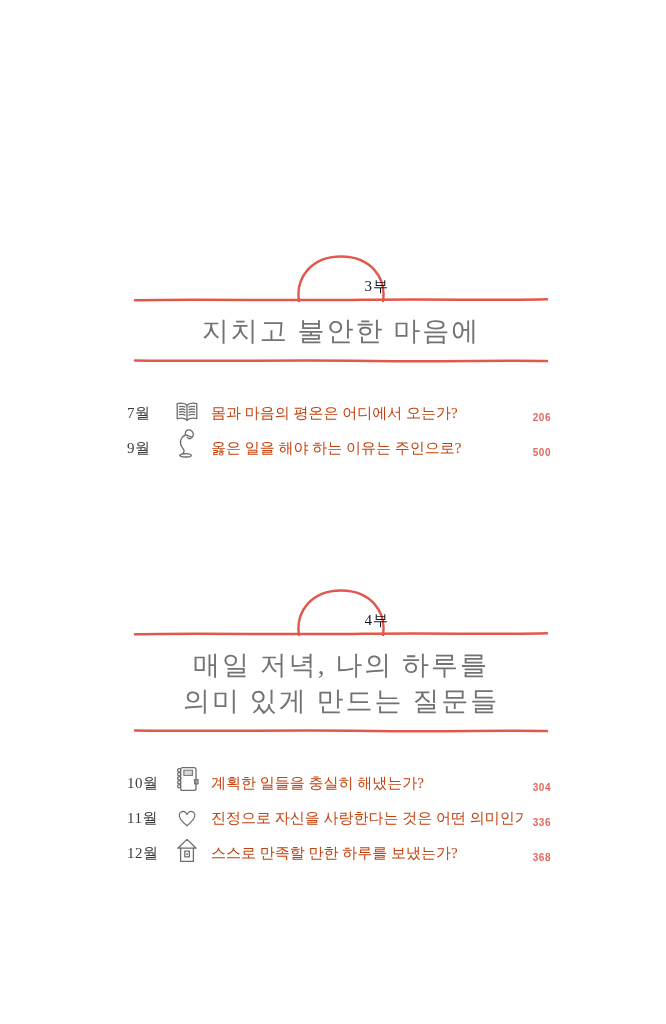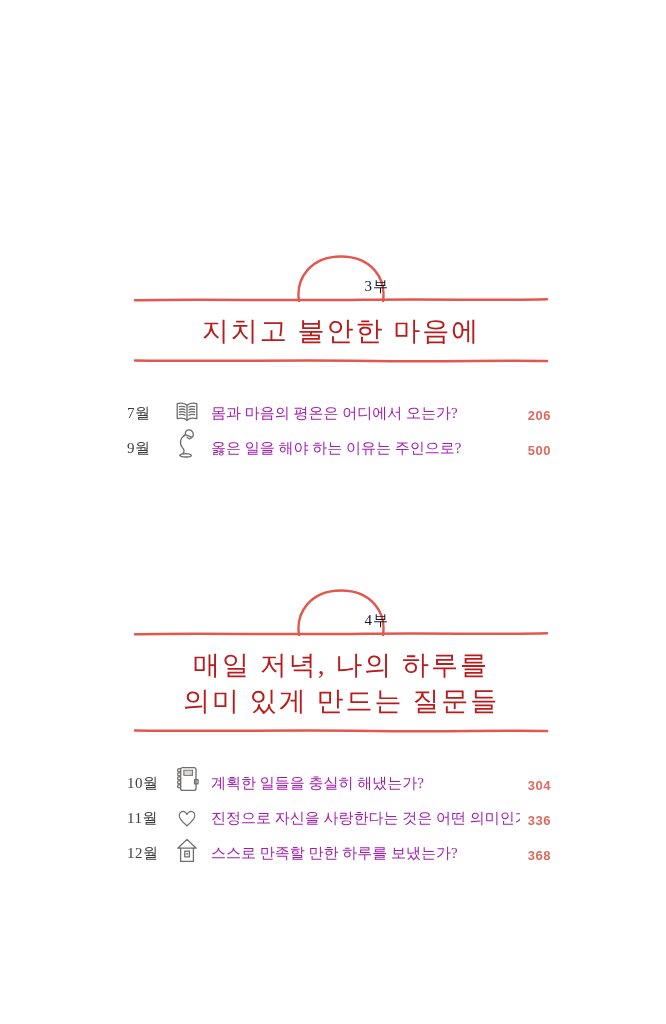--- a/index.html
+++ b/index.html
@@ -27,21 +27,21 @@
     text-align: right; font-size: 15px; color: #0f172a; letter-spacing: 1px;
   }
 
   .rule { display: block; margin: 0 auto; }
   .rule-top { margin-top: -4px; }
 
   .part-title {
     margin: 0; padding: 10px 0 8px 0;
     text-align: center; font-weight: normal;
     font-size: 27px; line-height: 36px; letter-spacing: 2px;
-    color: #b91c1c;
+    color: #737373;
   }
 
   .entries {
     list-style: none; padding: 0;
     margin: 24px -2px 0 -6px;
   }
   .entry-row {
     display: flex; align-items: flex-end;
     height: 35px; white-space: nowrap;
   }
@@ -49,27 +49,27 @@
     width: 46px; flex: 0 0 auto;
     font-size: 15px; color: #3d3d3d; letter-spacing: 0.5px;
   }
   .icon-cell {
     width: 28px; flex: 0 0 auto;
     display: flex; align-items: center; justify-content: center;
   }
   .icon-cell svg { display: block; }
   .entry-title {
     margin-left: 10px; flex: 1 1 auto; min-width: 0;
-    font-size: 15px; color: #a21caf; letter-spacing: 0px;
+    font-size: 15px; color: #c2410c; letter-spacing: 0px;
     overflow: hidden;
   }
   .page-number {
     flex: 0 0 auto; margin-left: 8px;
     font-family: "Liberation Sans", "DejaVu Sans", sans-serif;
-    font-weight: bold; font-size: 13px; letter-spacing: 0.5px;
+    font-weight: bold; font-size: 10px; letter-spacing: 0.5px;
     color: #e0695f;
   }
 
   .ink { stroke: #6e6e6e; fill: none; stroke-width: 1.3; stroke-linecap: round; stroke-linejoin: round; }
   .accent-stroke { stroke: #e2584c; fill: none; stroke-linecap: round; }
 </style>
 </head>
 <body>
 
 <div class="page">

